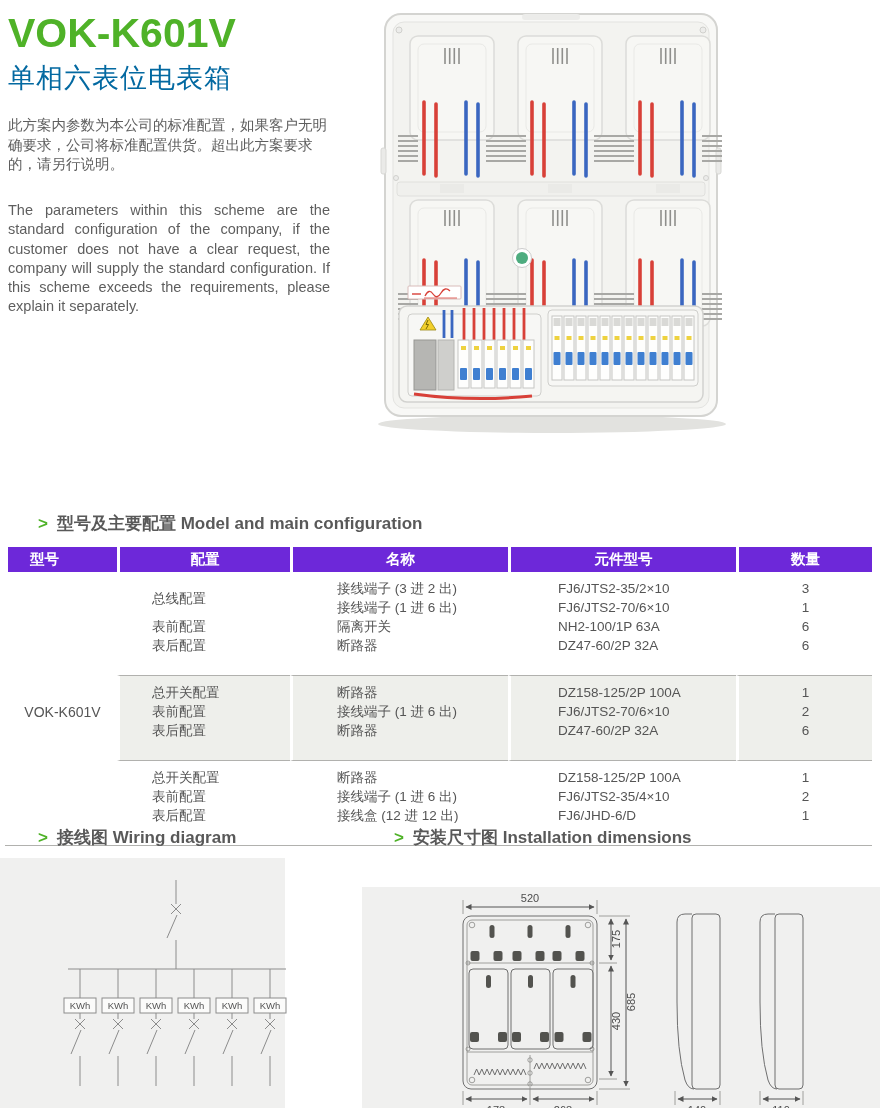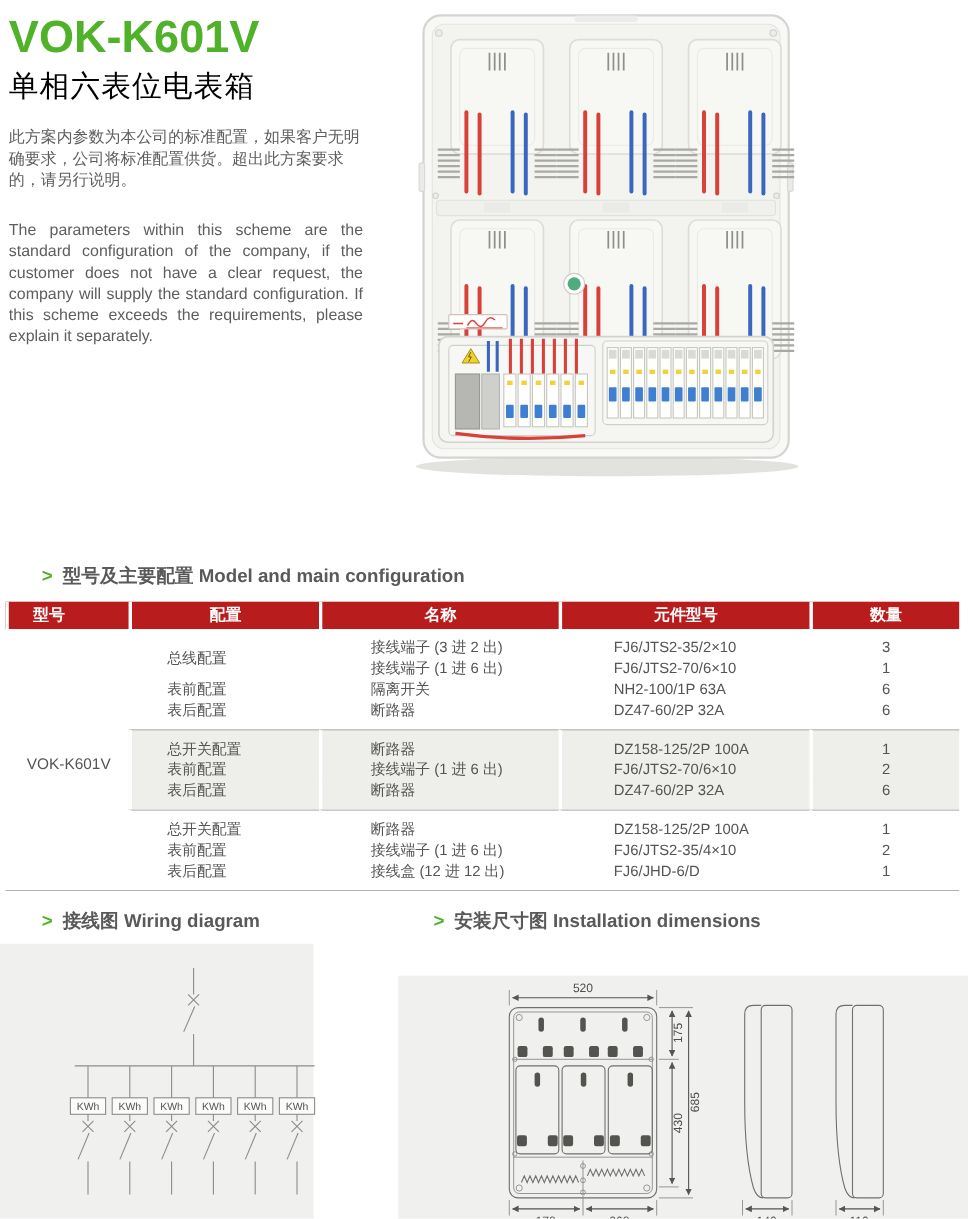--- a/index.html
+++ b/index.html
@@ -2,47 +2,47 @@
 <html><head>
 <meta charset="utf-8">
 <style>
   html,body{margin:0;padding:0;background:#fff;}
   body{font-family:"Liberation Sans","DejaVu Sans",sans-serif;}
   .page{position:relative;width:880px;height:1108px;background:#fff;overflow:hidden;}
 
   
   .brand{position:absolute;left:8px;top:12px;width:340px;}
   .title{font-size:41px;font-weight:bold;color:#4fb228;line-height:1.05;letter-spacing:0px;}
-  .subtitle{font-size:27px;color:#000000;margin-top:5px;letter-spacing:1px;}
+  .subtitle{font-size:27px;color:#0369a1;margin-top:5px;letter-spacing:1px;}
   .para-zh{position:absolute;left:8px;top:116px;width:324px;font-size:14.5px;line-height:19.5px;color:#5e5e5e;}
   .para-en{position:absolute;left:8px;top:201px;width:322px;font-size:14.5px;line-height:19.3px;color:#5e5e5e;text-align:justify;}
 
   
   .photo{position:absolute;left:372px;top:8px;width:358px;height:432px;}
 
   
   .sec-head{position:absolute;font-size:17px;font-weight:bold;color:#595959;white-space:nowrap;margin-left:28px;}
   .sec-head .arrow{color:#4fb228;margin-right:9px;font-weight:bold;}
   .sec1{left:10px;top:512px;}
   .sec2{left:10px;top:826px;}
   .sec3{left:366px;top:826px;}
 
   
   .table-wrap{position:absolute;left:5px;top:547px;width:870px;}
   table.cfg{border-collapse:separate;border-spacing:0;width:867px;table-layout:fixed;border-bottom:1px solid #b1b1ae;}
-  table.cfg th{background:#b91c1c;color:#fff;font-size:14.5px;font-weight:bold;height:25px;text-align:center;border-left:3px solid #fff;padding:0;}
+  table.cfg th{background:#6d28d9;color:#fff;font-size:14.5px;font-weight:bold;height:25px;text-align:center;border-left:3px solid #fff;padding:0;}
   table.cfg th:first-child{text-align:left;padding-left:22px;}
   table.cfg td{font-size:13.5px;color:#555;line-height:19px;padding:0;border-left:3px solid #fff;vertical-align:middle;background:#fff;}
   table.cfg td.model{text-align:center;font-size:14px;color:#555;}
   table.cfg td.cfg{padding-left:32px;}
   table.cfg td.nm{padding-left:44px;}
   table.cfg td.pt{padding-left:47px;}
   table.cfg td.qty{text-align:center;}
   table.cfg tr.gtop td{padding-top:7px;}
-  table.cfg tr.gbot td{padding-bottom:8px;}
+  table.cfg tr.gbot td{padding-bottom:20px;}
   table.cfg tr.gsep td{border-top:1px solid #b1b1ae;}
   table.cfg tr.shade td{background:#eeefeb;}
   table.cfg tr.shade td.model,table.cfg td.model{background:#fff;}
 
   
   .panel{position:absolute;top:858px;height:250px;background:#f0f0ef;}
   .panel-left{left:0;width:285px;}
   .panel-right{left:362px;width:518px;margin-top:29px;}
 
   

